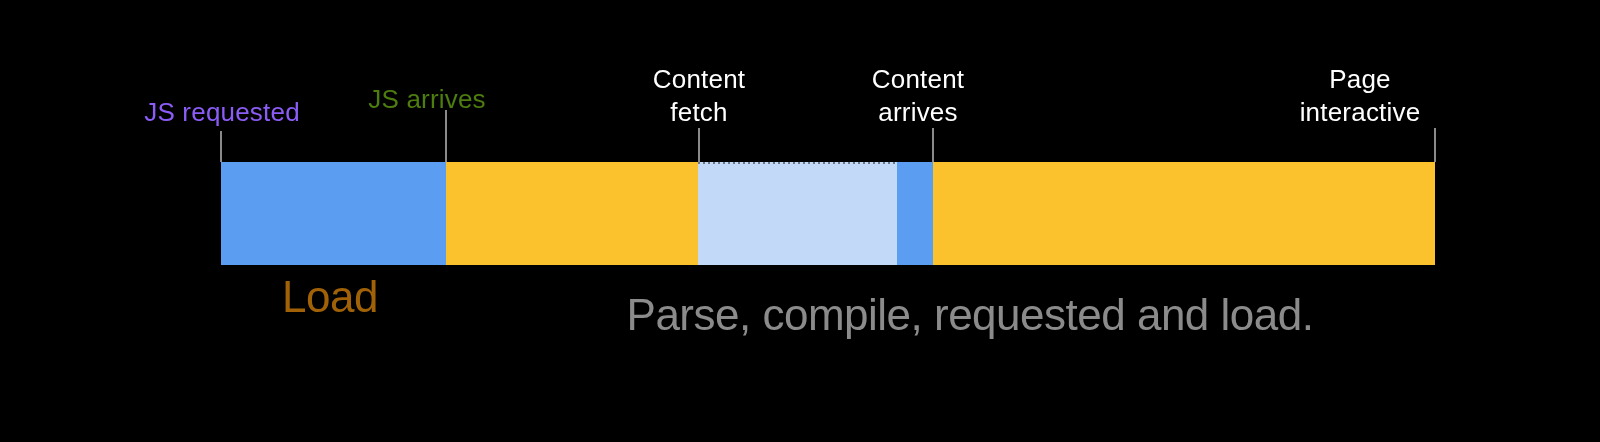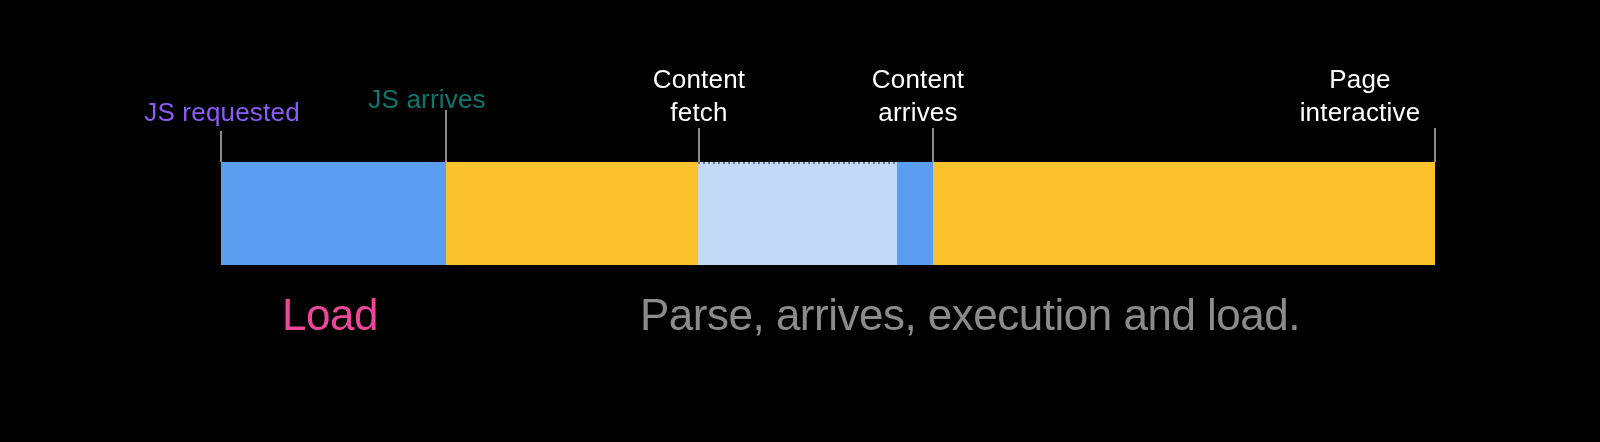--- a/index.html
+++ b/index.html
@@ -30,36 +30,36 @@
     white-space: nowrap;
   }
 </style>
 </head>
 <body>
 
 <div class="stage">
   <div id="milestones">
       <div class="milestone-label" style="left: 182px; top: 96px; color: #8b5cf6; margin-left: 40px;">JS requested</div>
       <div class="tick" style="left: 221px; top: 131px; height: 31px; background: rgb(138, 138, 138);"></div>
-      <div class="milestone-label" style="left: 427px; top: 83px; color: #0f766e;">JS arrives</div>
+      <div class="milestone-label" style="left: 427px; top: 83px; color: #4d7c0f;">JS arrives</div>
       <div class="tick" style="left: 446px; top: 110px; height: 52px; background: rgb(138, 138, 138);"></div>
       <div class="milestone-label" style="left: 699px; top: 63px; color: rgb(255, 255, 255);">Content
 fetch</div>
       <div class="tick" style="left: 699px; top: 128px; height: 34px; background: rgb(138, 138, 138);"></div>
       <div class="milestone-label" style="left: 918px; top: 63px; color: rgb(255, 255, 255);">Content
 arrives</div>
       <div class="tick" style="left: 933px; top: 128px; height: 34px; background: rgb(138, 138, 138);"></div>
       <div class="milestone-label" style="left: 1360px; top: 63px; color: rgb(255, 255, 255);">Page
 interactive</div>
       <div class="tick" style="left: 1435px; top: 128px; height: 34px; background: rgb(138, 138, 138);"></div>
     </div>
   <div class="bar" id="bar" style="left: 221px; top: 162px; width: 1214px; height: 103px;">
       <div class="segment" style="width: 225px; background-color: rgb(91, 157, 240);"></div>
       <div class="segment" style="width: 252px; background-color: rgb(251, 194, 45);"></div>
       <div class="segment dashed-top" style="width: 199px; background-color: rgb(194, 217, 247);"></div>
       <div class="segment" style="width: 36px; background-color: rgb(91, 157, 240);"></div>
       <div class="segment" style="width: 502px; background-color: rgb(251, 194, 45);"></div>
     </div>
   <div id="captions">
-      <div class="caption" style="left: 330px; top: 290px; color: #ec4899;">Load</div>
-      <div class="caption" style="left: 970px; top: 290px; color: rgb(139, 139, 139);">Parse, arrives, execution and load.</div>
+      <div class="caption" style="left: 330px; top: 272px; color: #a16207;">Load</div>
+      <div class="caption" style="left: 970px; top: 290px; color: rgb(139, 139, 139);">Parse, compile, requested and load.</div>
     </div>
 </div>
 
 </body></html>

